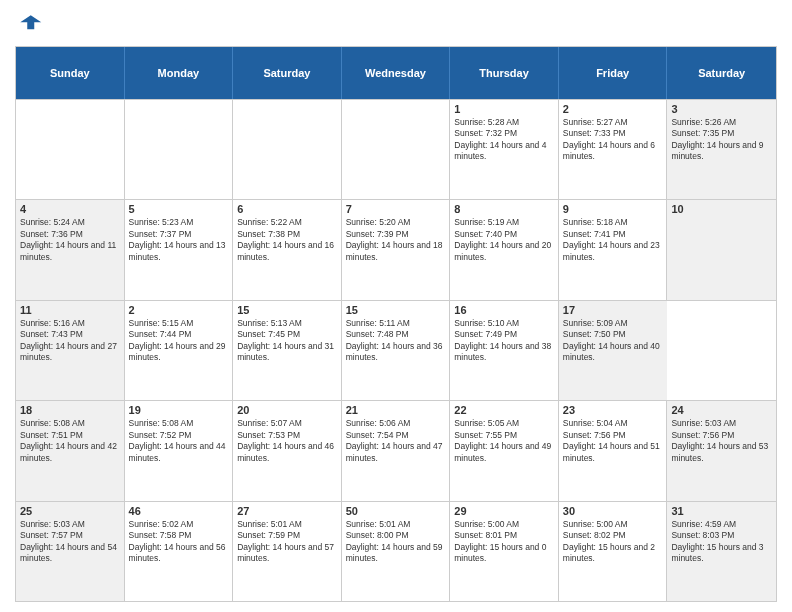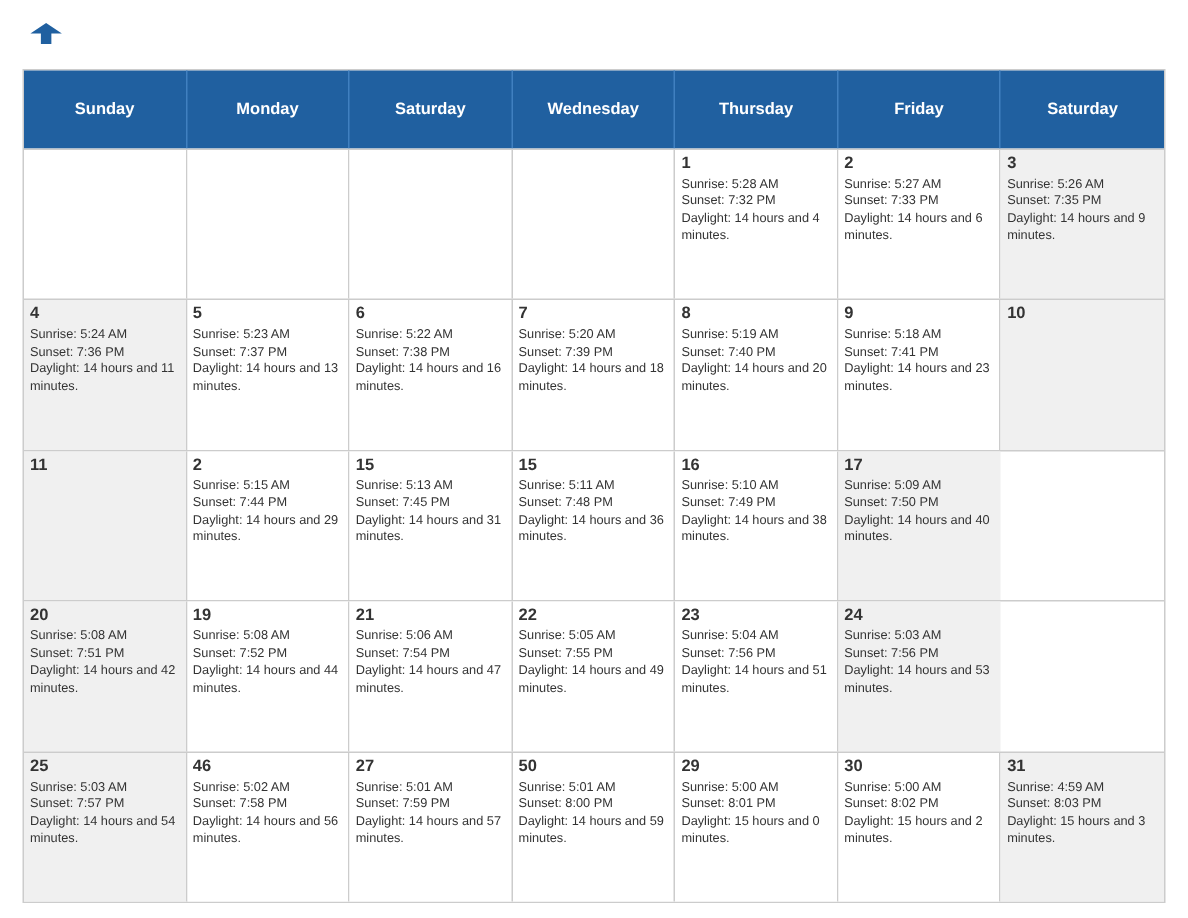--- a/index.html
+++ b/index.html
@@ -190,20 +190,21 @@
             <div class="day-number">9</div>
             <div class="cell-text">Sunrise: 5:18 AM<br>Sunset: 7:41 PM<br>Daylight: 14 hours and 23 minutes.</div>
           </div>
           <div class="cal-cell shaded">
             <div class="day-number">10</div>
           </div>
         </div>
         <div class="cal-week">
           <div class="cal-cell shaded">
             <div class="day-number">11</div>
+            <div class="cell-text">Sunrise: 5:16 AM<br>Sunset: 7:43 PM<br>Daylight: 14 hours and 27 minutes.</div>
           </div>
           <div class="cal-cell filled">
             <div class="day-number">2</div>
             <div class="cell-text">Sunrise: 5:15 AM<br>Sunset: 7:44 PM<br>Daylight: 14 hours and 29 minutes.</div>
           </div>
           <div class="cal-cell filled">
             <div class="day-number">15</div>
             <div class="cell-text">Sunrise: 5:13 AM<br>Sunset: 7:45 PM<br>Daylight: 14 hours and 31 minutes.</div>
           </div>
           <div class="cal-cell filled">
@@ -214,26 +215,30 @@
             <div class="day-number">16</div>
             <div class="cell-text">Sunrise: 5:10 AM<br>Sunset: 7:49 PM<br>Daylight: 14 hours and 38 minutes.</div>
           </div>
           <div class="cal-cell shaded">
             <div class="day-number">17</div>
             <div class="cell-text">Sunrise: 5:09 AM<br>Sunset: 7:50 PM<br>Daylight: 14 hours and 40 minutes.</div>
           </div>
         </div>
         <div class="cal-week">
           <div class="cal-cell shaded">
-            <div class="day-number">20</div>
+            <div class="day-number">18</div>
             <div class="cell-text">Sunrise: 5:08 AM<br>Sunset: 7:51 PM<br>Daylight: 14 hours and 42 minutes.</div>
           </div>
           <div class="cal-cell filled">
             <div class="day-number">19</div>
             <div class="cell-text">Sunrise: 5:08 AM<br>Sunset: 7:52 PM<br>Daylight: 14 hours and 44 minutes.</div>
+          </div>
+          <div class="cal-cell filled">
+            <div class="day-number">20</div>
+            <div class="cell-text">Sunrise: 5:07 AM<br>Sunset: 7:53 PM<br>Daylight: 14 hours and 46 minutes.</div>
           </div>
           <div class="cal-cell filled">
             <div class="day-number">21</div>
             <div class="cell-text">Sunrise: 5:06 AM<br>Sunset: 7:54 PM<br>Daylight: 14 hours and 47 minutes.</div>
           </div>
           <div class="cal-cell filled">
             <div class="day-number">22</div>
             <div class="cell-text">Sunrise: 5:05 AM<br>Sunset: 7:55 PM<br>Daylight: 14 hours and 49 minutes.</div>
           </div>
           <div class="cal-cell filled">

